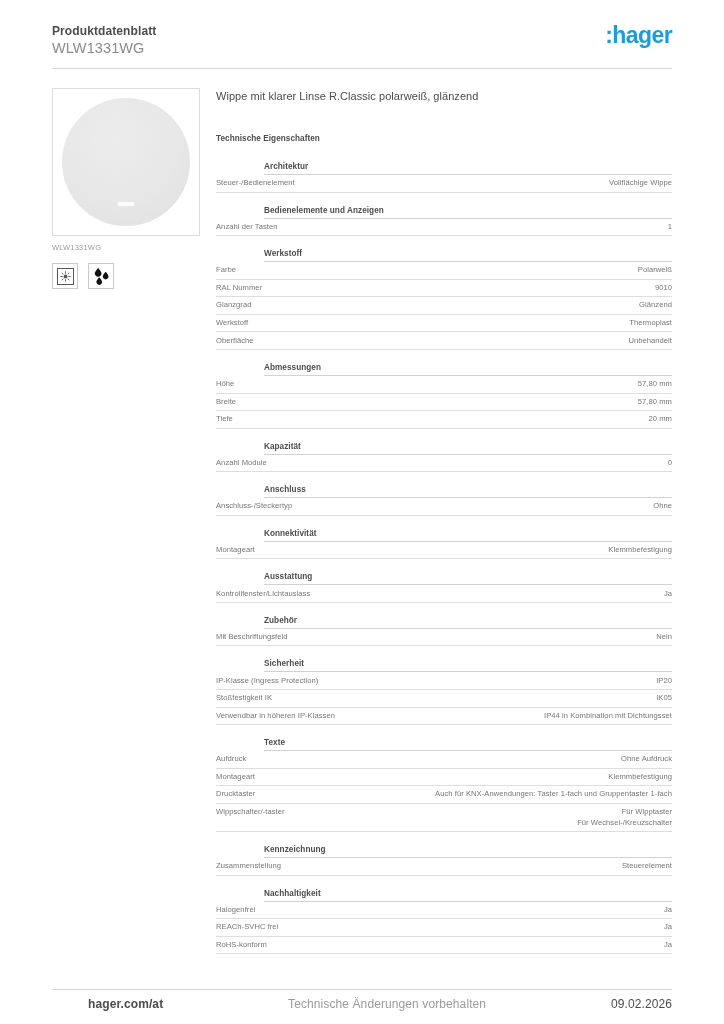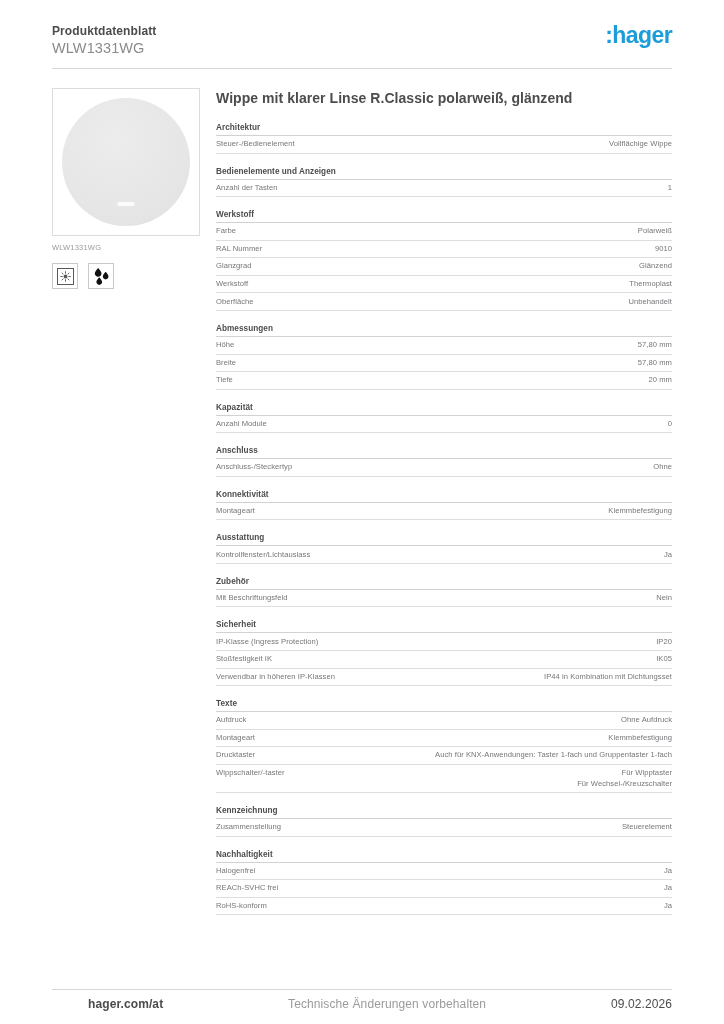--- a/index.html
+++ b/index.html
@@ -71,33 +71,34 @@
   .icon-box.plain { border-color: #c9c9cb; }
   .icon-inner-frame {
     width: 17px; height: 17px; border: 1px solid #58585a;
     display: flex; align-items: center; justify-content: center;
   }
 
   
   .spec-col { position: absolute; left: 216px; top: 90px; width: 456px; }
 
   .lead-text {
-    font-size: 14px; font-weight: bold; color: #4c4c4e;
-    letter-spacing: 0.05px; margin-bottom: 17px;
+    font-size: 11px; font-weight: normal; color: #4c4c4e;
+    letter-spacing: 0.05px; margin-bottom: 32px;
   }
   .section-intro {
     font-size: 8.2px; font-weight: bold; color: #4c4c4e;
     letter-spacing: 0.05px; margin-bottom: 19px;
   }
 
   .group { margin-bottom: 13px; }
   .group-title {
     font-size: 8.2px; font-weight: bold; color: #4c4c4e;
     letter-spacing: 0.05px; padding-bottom: 3px;
     border-bottom: 1px solid #d2d2d4;
+    margin-left: 48px;
   }
   .row {
     display: flex; align-items: flex-start; justify-content: space-between;
     gap: 15px;
     border-bottom: 1px solid #dedee0;
     padding: 3.2px 0 2.6px 0;
     font-size: 7.6px; color: #76767a;
     letter-spacing: 0.05px;
   }
   .row .label { white-space: nowrap; }
@@ -163,20 +164,21 @@
           <path d="M8.6 2.3c0 0 4.0 4.2 4.0 6.7 0 2.25-1.8 3.9-4.0 3.9s-4.0-1.65-4.0-3.9c0-2.5 4.0-6.7 4.0-6.7z" fill="#111111"></path>
           <path d="M17.6 7.0c0 0 3.4 3.6 3.4 5.7 0 1.95-1.52 3.35-3.4 3.35s-3.4-1.4-3.4-3.35c0-2.1 3.4-5.7 3.4-5.7z" fill="#111111"></path>
           <path d="M9.9 13.6c0 0 3.4 3.6 3.4 5.7 0 1.95-1.52 3.35-3.4 3.35s-3.4-1.4-3.4-3.35c0-2.1 3.4-5.7 3.4-5.7z" fill="#111111"></path>
         </svg>
       </div>
     </div>
   </div>
 
   <div class="spec-col">
     <div class="lead-text">Wippe mit klarer Linse R.Classic polarweiß, glänzend</div>
+    <div class="section-intro">Technische Eigenschaften</div>
     <div id="groups-container">
         <div class="group">
           <div class="group-title">Architektur</div>
           <div class="row">
             <div class="label">Steuer-/Bedienelement</div>
             <div class="value">Vollflächige Wippe</div>
           </div>
         </div>
         <div class="group">
           <div class="group-title">Bedienelemente und Anzeigen</div>

